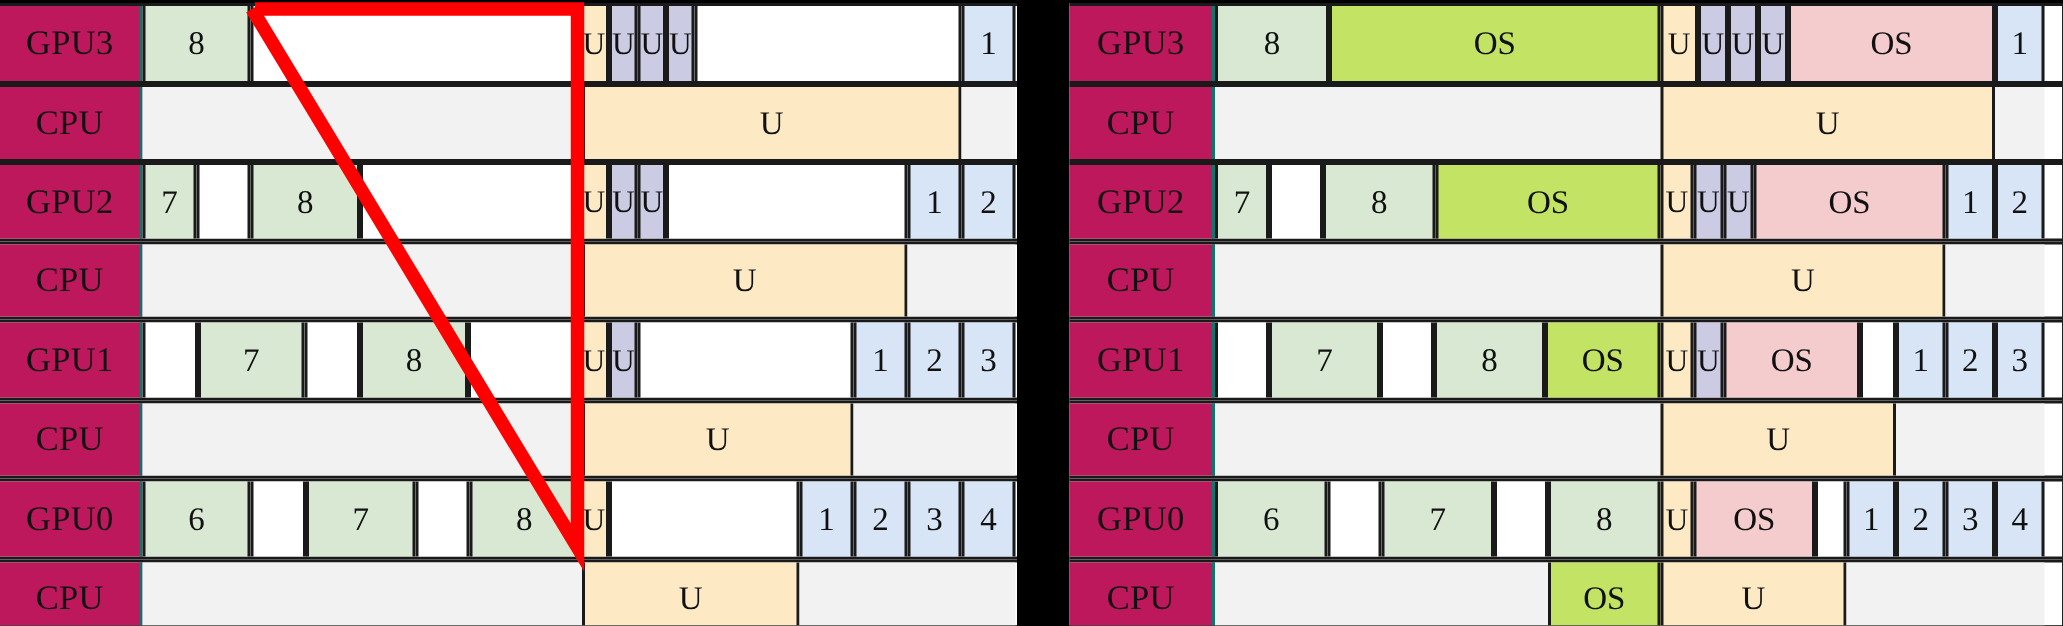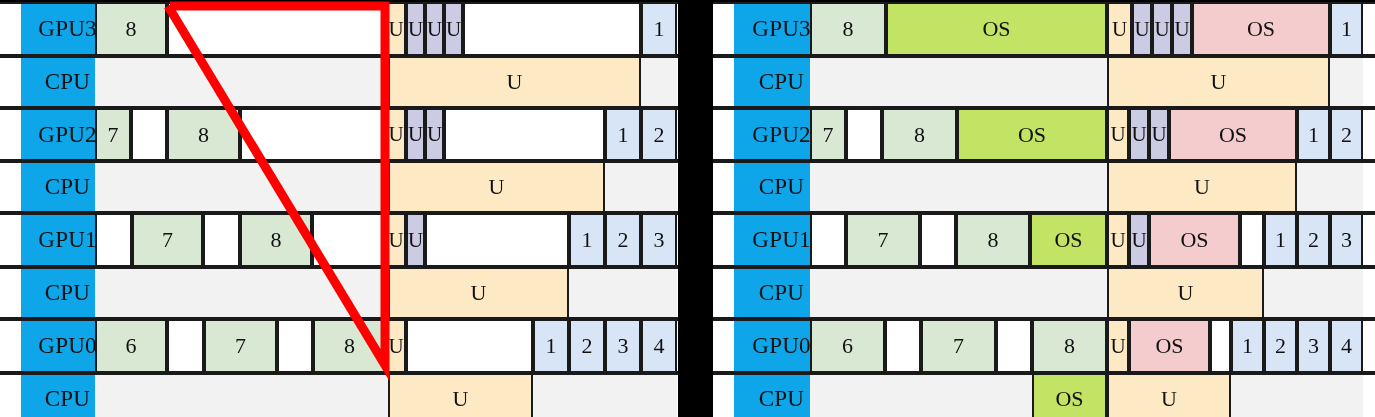--- a/index.html
+++ b/index.html
@@ -11,21 +11,21 @@
   #panel-right{left:713px;width:662px;height:417px;}
 
   .grid{position:absolute;left:0;top:0;width:100%;height:100%;}
 
   .row{position:absolute;left:0;right:0;box-sizing:border-box;
        border-top:2px solid #1a1a1a;border-bottom:2px solid #1a1a1a;background:#fff;}
   .row.cpu{background:#fff;}
 
   .label{position:absolute;left:0;top:0;bottom:0;display:flex;align-items:center;
          justify-content:center;box-sizing:border-box;border-right:2px solid #0f766e;
-         background:#0ea5e9;font-size:23px;color:#111;letter-spacing:.2px;margin-left:21px;}
+         background:#be185d;font-size:23px;color:#111;letter-spacing:.2px;}
 
   .track{position:absolute;top:0;bottom:0;right:0;}
 
   .blk{position:absolute;top:0;bottom:0;box-sizing:border-box;
        border-left:2px solid #1a1a1a;border-right:2px solid #1a1a1a;
        display:flex;align-items:center;justify-content:center;
        font-size:22px;color:#111;overflow:hidden;white-space:nowrap;}
   .blk.noborder{border-left:none;border-right:none;}
   .blk.thin{font-size:21px;}
   svg.overlay{position:absolute;left:0;top:0;pointer-events:none;}

